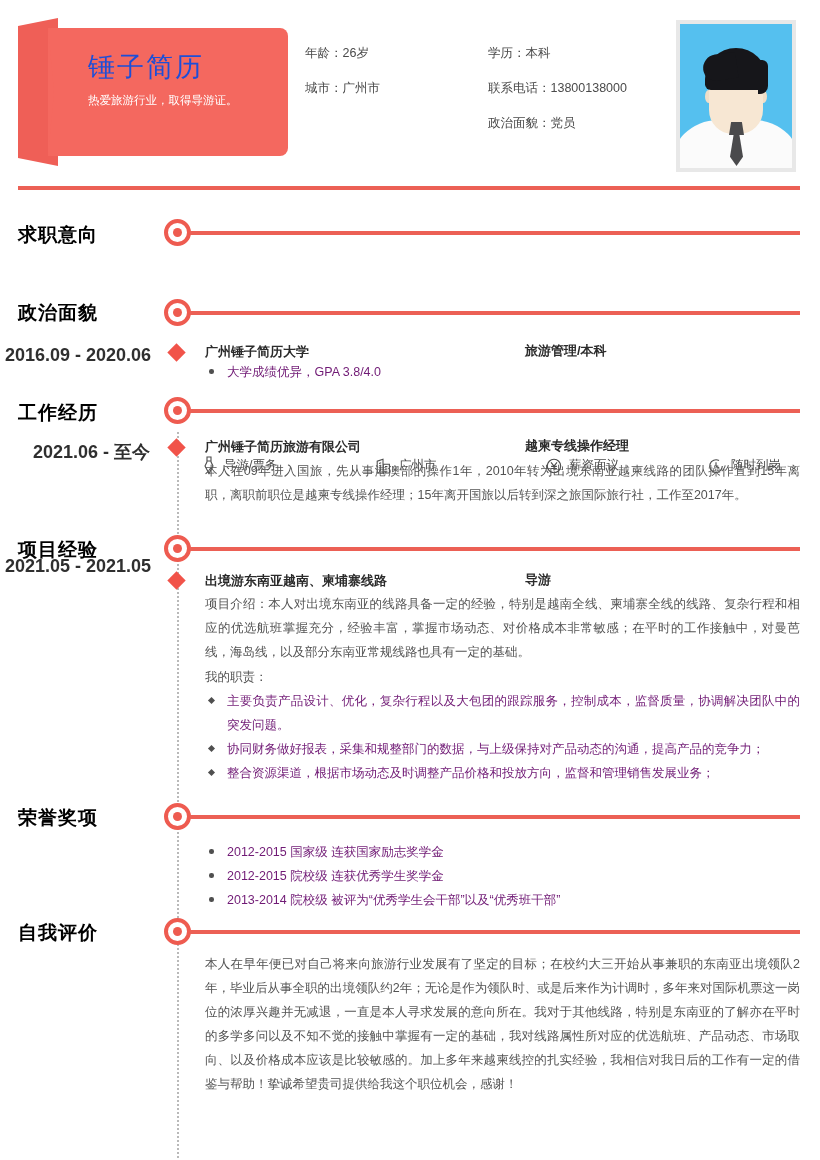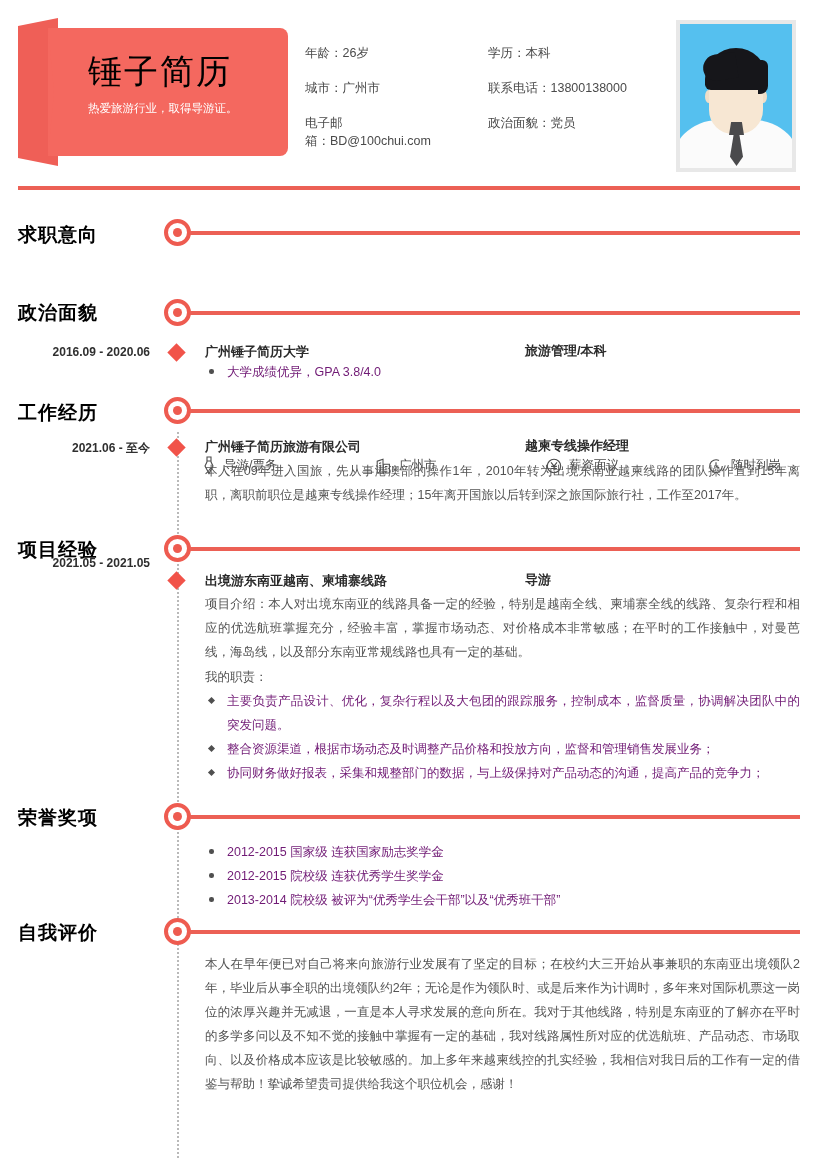--- a/index.html
+++ b/index.html
@@ -40,22 +40,22 @@
   .ribbon-notch {
     position: absolute; left: 30px; top: 10px;
     width: 16px; height: 128px;
     background: #f4685f;
   }
   .ribbon-text {
     position: absolute; left: 70px; top: 34px;
     width: 200px;
   }
   .resume-title {
-    color: #000000;
-    font-size: 34px;
+    color: #1d4ed8;
+    font-size: 27px;
     letter-spacing: 2px;
     line-height: 1.15;
     font-weight: 400;
   }
   .resume-tagline {
     color: #ffffff;
     font-size: 11.5px;
     line-height: 1.55;
     margin-top: 9px;
     width: 165px;
@@ -198,21 +198,21 @@
     position: absolute;
     left: 5px; top: 5px;
     width: 9px; height: 9px;
     border-radius: 50%;
     background: #ee5b50;
   }
 
   .date-label {
     position: absolute;
     color: #2f2f2f;
-    font-size: 12px;
+    font-size: 18px;
     font-weight: bold;
     white-space: nowrap;
     text-align: right;
     width: 145px;
     left: 5px;
   }
   .diamond {
     position: absolute;
     left: 170px;
     width: 13px; height: 13px;
@@ -317,22 +317,20 @@
       <div class="ribbon-text">
         <div class="resume-title">锤子简历</div>
         <div class="resume-tagline">热爱旅游行业，取得导游证。</div>
       </div>
     </div>
 
     <div class="contact-grid">
       <div class="contact-col left">
         <div class="contact-item">年龄：26岁</div>
         <div class="contact-item">城市：广州市</div>
-        <div class="contact-item email">电子邮
-箱：BD@100chui.com</div>
       </div>
       <div class="contact-col right">
         <div class="contact-item">学历：本科</div>
         <div class="contact-item">联系电话：13800138000</div>
         <div class="contact-item">政治面貌：党员</div>
       </div>
     </div>
 
     <div class="photo-frame">
       <div class="photo-inner">
@@ -442,22 +440,22 @@
       <div class="date-label" style="top:356px">2021.05 - 2021.05</div>
       <div class="diamond" style="top:374px"></div>
       <div class="entry-title-row" style="top:371px">
         <span class="entry-org">出境游东南亚越南、柬埔寨线路</span>
         <span class="entry-role">导游</span>
       </div>
       <div class="para" style="top:392px">项目介绍：本人对出境东南亚的线路具备一定的经验，特别是越南全线、柬埔寨全线的线路、复杂行程和相应的优选航班掌握充分，经验丰富，掌握市场动态、对价格成本非常敏感；在平时的工作接触中，对曼芭线，海岛线，以及部分东南亚常规线路也具有一定的基础。</div>
       <div class="para" style="top:465px">我的职责：</div>
       <ul class="bullets" style="top:489px">
         <li>主要负责产品设计、优化，复杂行程以及大包团的跟踪服务，控制成本，监督质量，协调解决团队中的突发问题。</li>
+        <li>协同财务做好报表，采集和规整部门的数据，与上级保持对产品动态的沟通，提高产品的竞争力；</li>
         <li>整合资源渠道，根据市场动态及时调整产品价格和投放方向，监督和管理销售发展业务；</li>
-        <li>协同财务做好报表，采集和规整部门的数据，与上级保持对产品动态的沟通，提高产品的竞争力；</li>
       </ul>
     </div>
 
     <div class="section">
       <div class="sec-label" style="top:605px">荣誉奖项</div>
       <div class="sec-dot" style="top:603px"></div>
       <div class="sec-rule" style="top:615px"></div>
 
       <ul class="bullets round" style="top:640px; left:205px">
         <li>2012-2015 国家级 连获国家励志奖学金</li>

